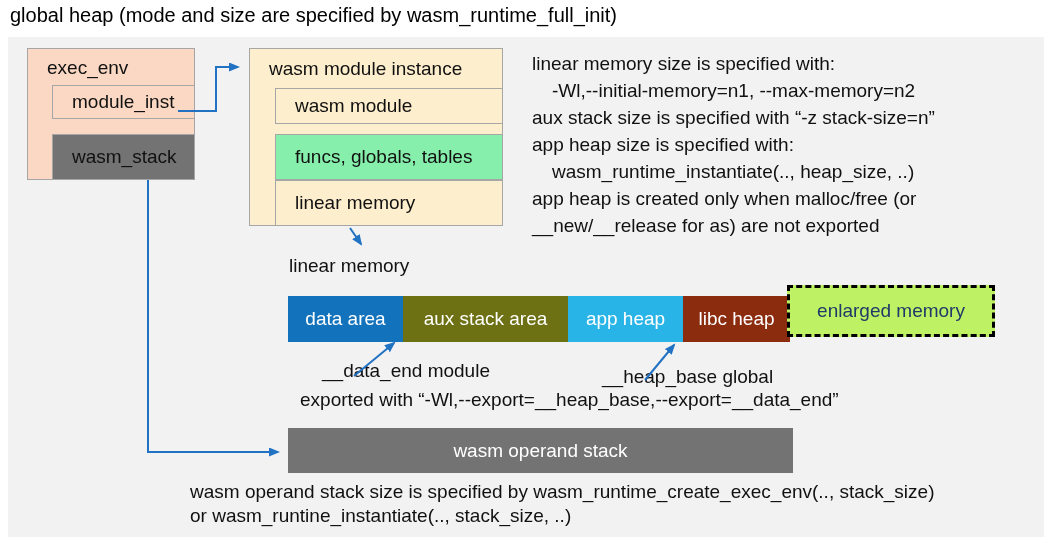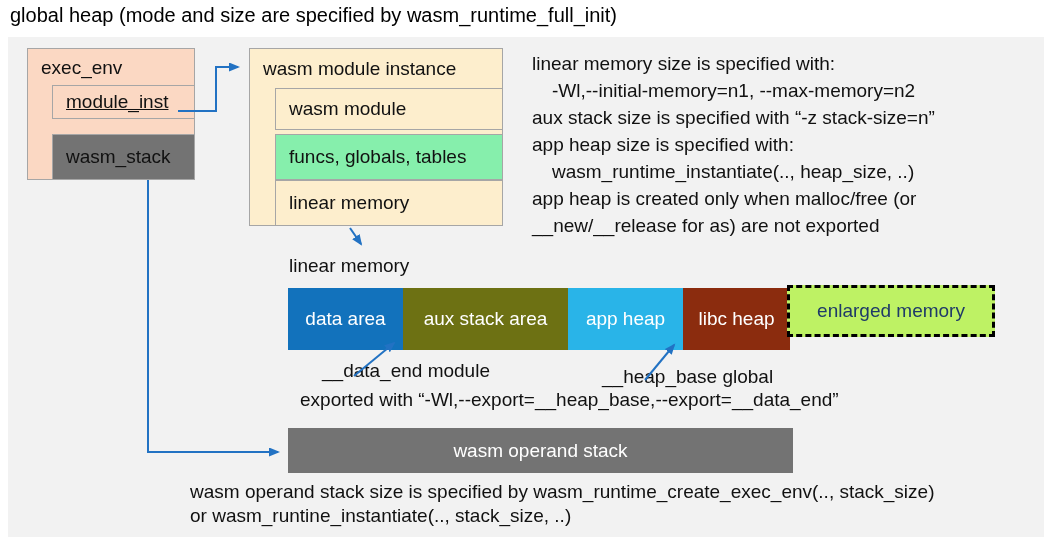--- a/index.html
+++ b/index.html
@@ -14,45 +14,45 @@
   }
   .panel {
     position:absolute; left:8px; top:37px; width:1036px; height:500px;
     background:#f2f2f2;
   }
   .box {
     position:absolute; box-sizing:border-box;
     border:1px solid #a6a6a6; font-size:19px;
   }
   .box .hdr, .row-label {
-    display:flex; align-items:center; padding-left:13px;
+    display:flex; align-items:center; padding-left:19px;
     white-space:nowrap;
   }
   .exec-env   { left:27px;  top:48px; width:168px; height:132px; }
   .exec-hdr   { height:37px; }
-  .module-inst{ left:52px;  top:85px;  width:143px; height:34px;text-decoration:underline; }
+  .module-inst{ left:52px;  top:85px;  width:143px; height:34px; }
   .wasm-stack { left:52px;  top:134px; width:143px; height:46px; }
   .mi-outer   { left:249px; top:48px; width:254px; height:178px; }
   .mi-hdr     { height:40px; }
-  .mi-row-0   { left:275px; top:88px;  width:228px; height:42px; }
+  .mi-row-0   { left:275px; top:88px;  width:228px; height:36px; }
   .mi-row-1   { left:275px; top:134px; width:228px; height:46px; }
   .mi-row-2   { left:275px; top:180px; width:228px; height:46px; }
   .row-label  { height:100%; }
 
   .info-block {
     position:absolute; left:532px; top:50px; width:512px;
     font-size:19px; line-height:27px;
   }
   .info-block .indent { padding-left:20px; }
 
   .lm-label {
     position:absolute; left:289px; top:255px; font-size:19px; white-space:nowrap;
   }
   .seg {
-    position:absolute; top:288px; height:62px;
+    position:absolute; top:296px; height:46px;
     display:flex; align-items:center; justify-content:center;
     color:#fff; font-size:19px; white-space:nowrap;
   }
   .seg-0 { left:288px; width:115px; }
   .seg-1 { left:403px; width:165px; }
   .seg-2 { left:568px; width:115px; }
   .seg-3 { left:683px; width:107px; }
   .seg-4 {
     left:787px; top:285px; width:208px; height:52px;
     box-sizing:border-box; border:3px dashed #000;

